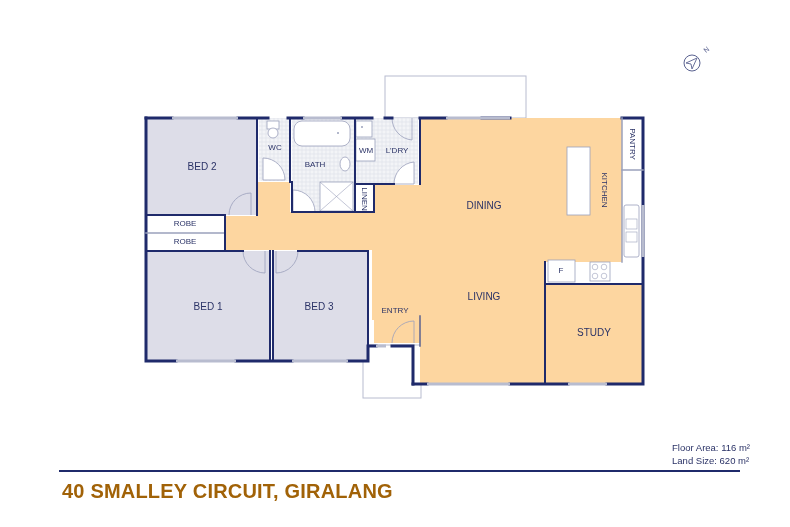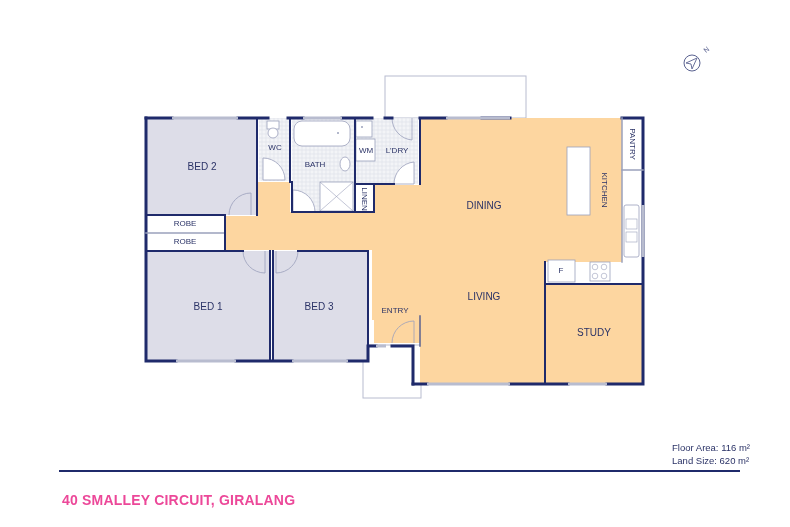--- a/index.html
+++ b/index.html
@@ -2,21 +2,21 @@
 <html><head>
 <meta charset="utf-8">
 <style>
   html, body { margin:0; padding:0; background:#ffffff; }
   body { width:790px; height:527px; position:relative; overflow:hidden; font-family:"Liberation Sans", sans-serif; }
   #plan { position:absolute; left:0; top:0; }
   .room-label { font-family:"Liberation Sans", sans-serif; fill:#2a3266; font-size:10px; text-anchor:middle; dominant-baseline:middle; }
   .small-label { font-size:8px; }
   .info { position:absolute; right:40px; top:441px; text-align:left; color:#2a3266; font-size:9.5px; line-height:13px; font-family:"Liberation Sans", sans-serif; }
   .footer-line { position:absolute; left:59px; top:470px; width:681px; height:2px; background:#1f2a6b; }
-  .address { position:absolute; left:62px; top:492px; font-size:14px; font-weight:bold; color:#ec4899; font-family:"Liberation Sans", sans-serif; letter-spacing:0.2px; }
+  .address { position:absolute; left:62px; top:480px; font-size:20px; font-weight:bold; color:#a16207; font-family:"Liberation Sans", sans-serif; letter-spacing:0.2px; }
 </style>
 </head>
 <body>
 
 <svg id="plan" width="790" height="527" viewBox="0 0 790 527" xmlns="http://www.w3.org/2000/svg">
   <defs>
     <pattern id="tiles" width="4" height="4" patternUnits="userSpaceOnUse">
       <rect width="4" height="4" fill="#f3f4f7"></rect>
       <circle cx="2" cy="2" r="1.2" fill="none" stroke="#d5d8e2" stroke-width="0.5"></circle>
     </pattern>

